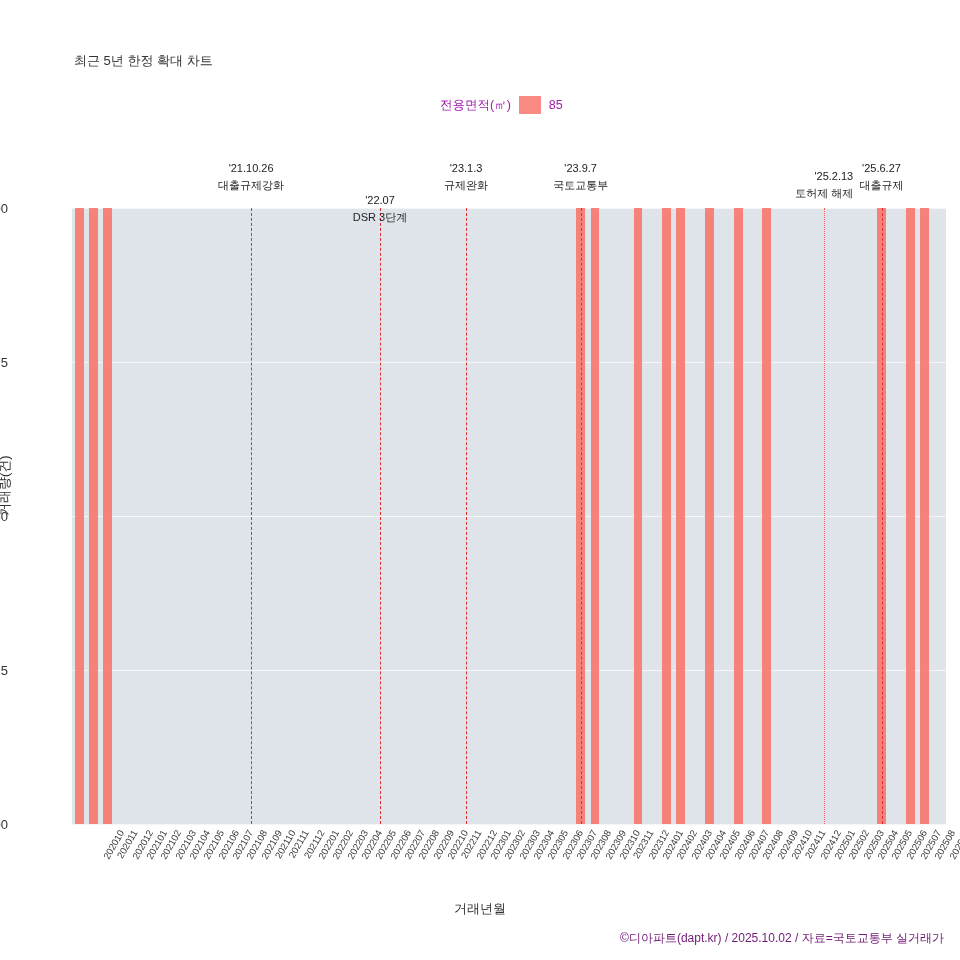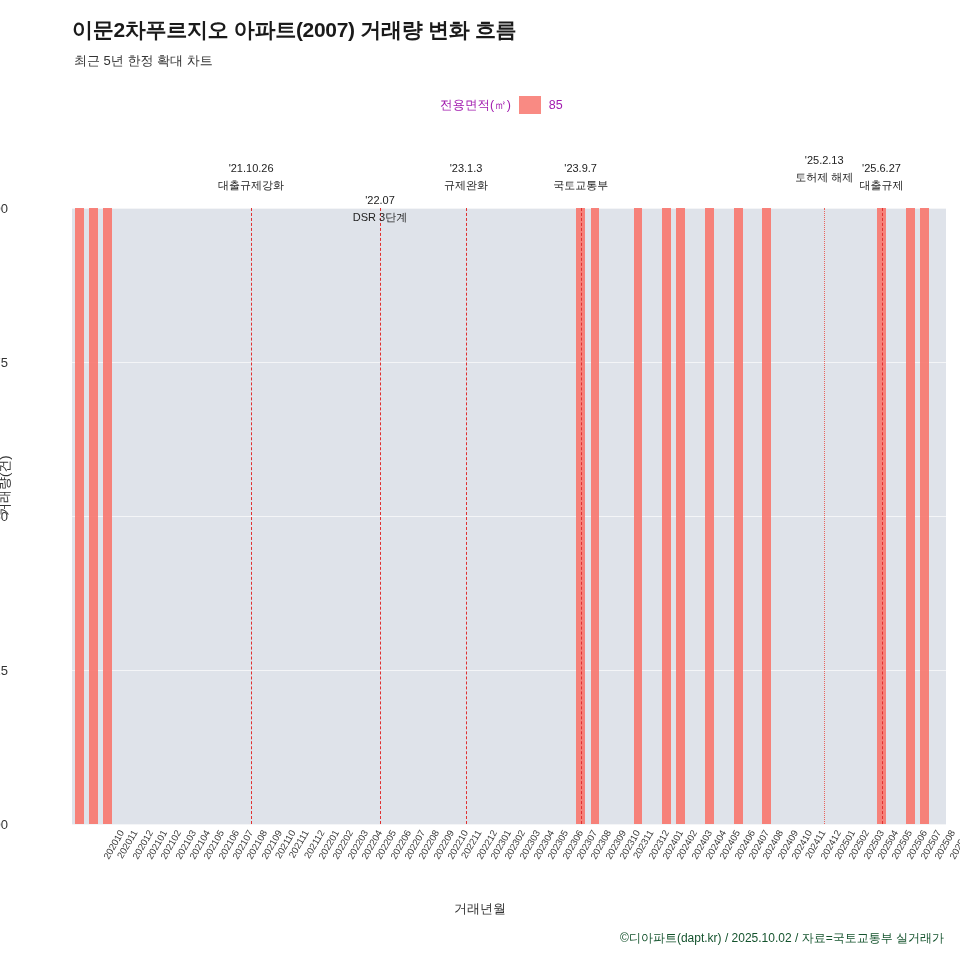--- a/index.html
+++ b/index.html
@@ -144,29 +144,28 @@
     line-height: 1.55;
   }
   .event-label .d { display: block; }
   .event-label .t { display: block; }
   
   #footer {
     position: absolute;
     right: 16px;
     top: 930px;
     font-size: 12px;
-    color: #14532d;
+    color: #701a75;
   }
 </style>
 </head>
 <body>
 
 <div id="page">
 
-  <div id="title">이문2차푸르지오 아파트(2007) 거래량 변화 흐름</div>
   <div id="subtitle">최근 5년 한정 확대 차트</div>
 
   <div id="legend">
     <span class="lbl">전용면적(㎡)</span>
     <span class="swatch"></span>
     <span class="lbl">85</span>
   </div>
 
   <div id="plot">
       <div class="gridline" style="top: 615.5px;"></div>
@@ -277,21 +276,21 @@
       <span class="t">DSR 3단계</span>
     </div>
     <div class="event-label" style="left: 466.016px; top: 160px;">
       <span class="d">'23.1.3</span>
       <span class="t">규제완화</span>
     </div>
     <div class="event-label" style="left: 580.639px; top: 160px;">
       <span class="d">'23.9.7</span>
       <span class="t">국토교통부</span>
     </div>
-    <div class="event-label" style="left: 824.213px; top: 152px;">
+    <div class="event-label" style="left: 824.213px; top: 168px; text-align: right;">
       <span class="d">'25.2.13</span>
       <span class="t">토허제 해제</span>
     </div>
     <div class="event-label" style="left: 881.525px; top: 160px;">
       <span class="d">'25.6.27</span>
       <span class="t">대출규제</span>
     </div>
   </div>
 
 </body></html>

